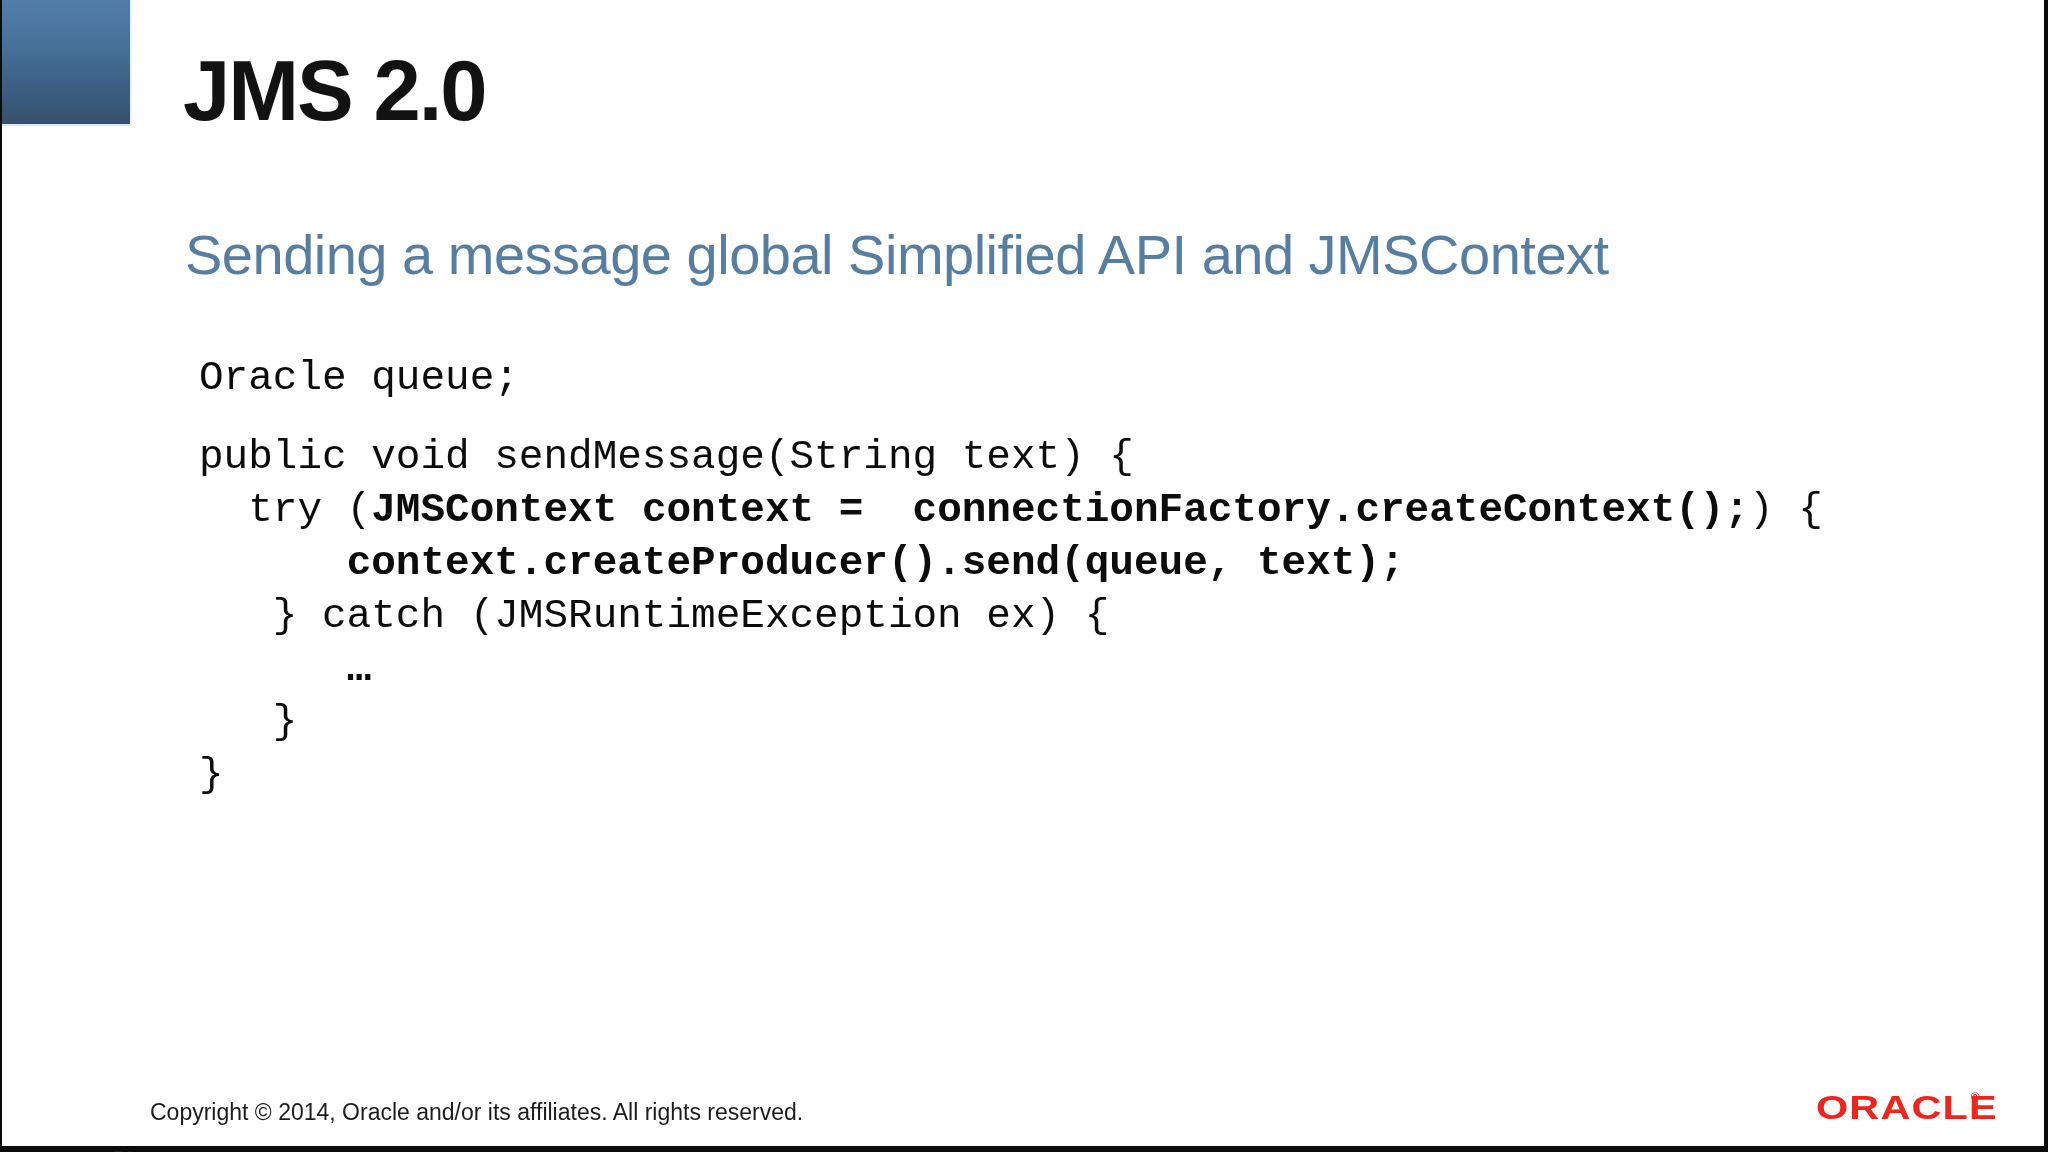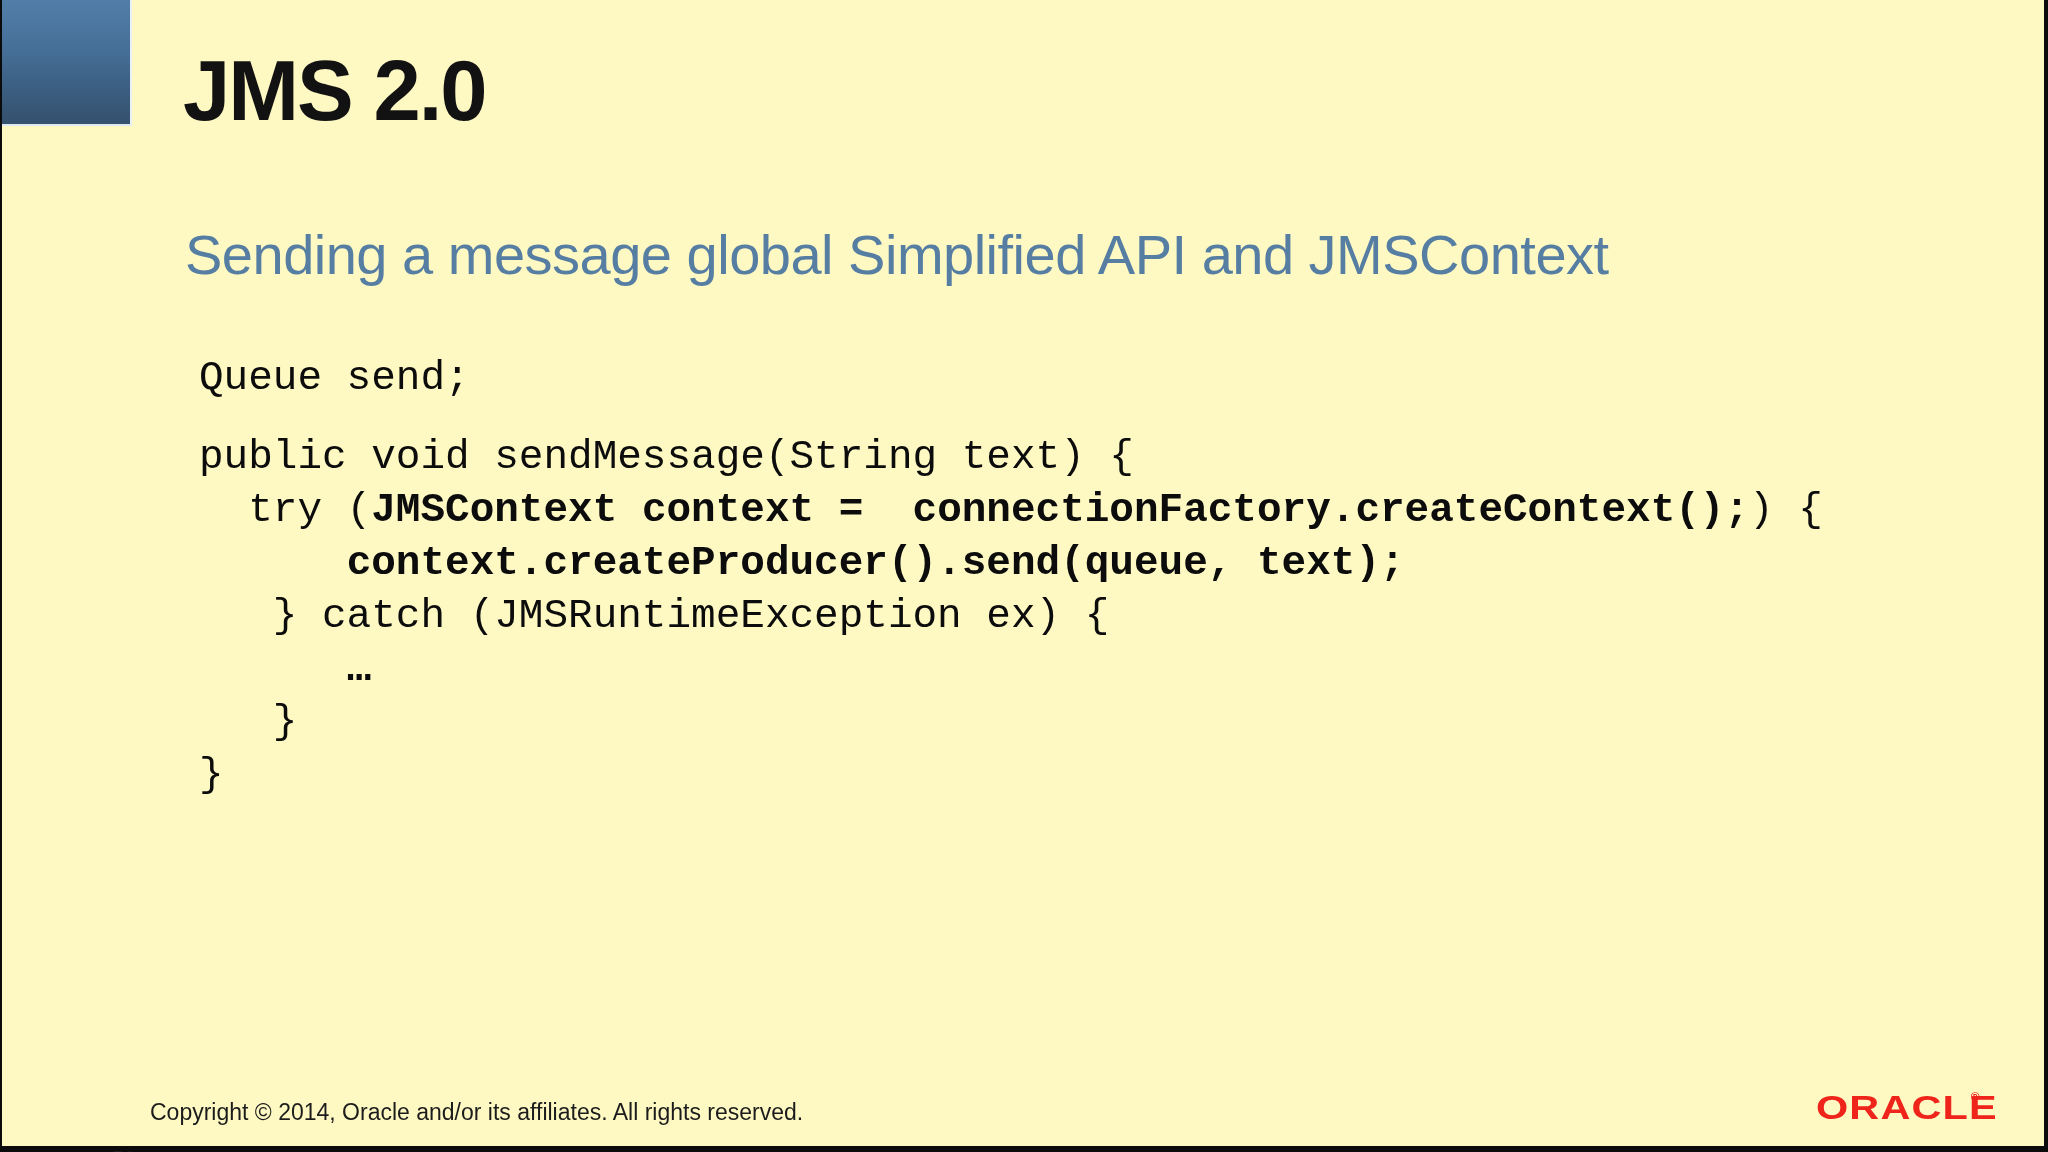--- a/index.html
+++ b/index.html
@@ -2,21 +2,21 @@
 <html><head>
 <meta charset="utf-8">
 <style>
   * { margin:0; padding:0; box-sizing:border-box; }
   html,body { width:2048px; height:1152px; }
   body { background:#0b0b0b; position:relative; overflow:hidden;
          font-family:"Liberation Sans", sans-serif; }
 
   .slide {
     position:absolute; left:2px; top:0; width:2042px; height:1146px;
-    background:#fef9c3;
+    background:#ffffff;
   }
 
   .corner-square {
     position:absolute; left:0; top:0; width:130px; height:126px;
     background:linear-gradient(180deg, #517ea8 0%, #466f97 40%, #3b5e81 72%, #35516d 100%);
     border-right:2px solid #eaf1f6;
     border-bottom:2px solid #dfe9f2;
   }
 
   .title {
@@ -69,21 +69,21 @@
 
 <div class="slide">
 
   <div class="corner-square"></div>
 
   <h1 class="title">JMS 2.0</h1>
 
   <h2 class="subtitle">Sending a message global Simplified API and JMSContext</h2>
 
   <div class="code-area">
-      <pre class="code-block"><div class="code-line"><span>Queue send;</span></div></pre>
+      <pre class="code-block"><div class="code-line"><span>Oracle queue;</span></div></pre>
       <pre class="code-block"><div class="code-line"><span>public void sendMessage(String text) {</span></div><div class="code-line"><span>  try (</span><span class="b">JMSContext context =  connectionFactory.createContext();</span><span>) {</span></div><div class="code-line"><span>      </span><span class="b">context.createProducer().send(queue, text);</span></div><div class="code-line"><span>   } catch (JMSRuntimeException ex) {</span></div><div class="code-line"><span>      </span><span class="b">…</span></div><div class="code-line"><span>   }</span></div><div class="code-line"><span>}</span></div></pre>
     </div>
 
   <div class="footer-page">51</div>
 
   <div class="footer-copy">Copyright © 2014, Oracle and/or its affiliates. All rights reserved.</div>
 
   <div class="oracle-logo">
     <span class="wordmark">ORACLE</span><span class="reg">®</span>
   </div>

